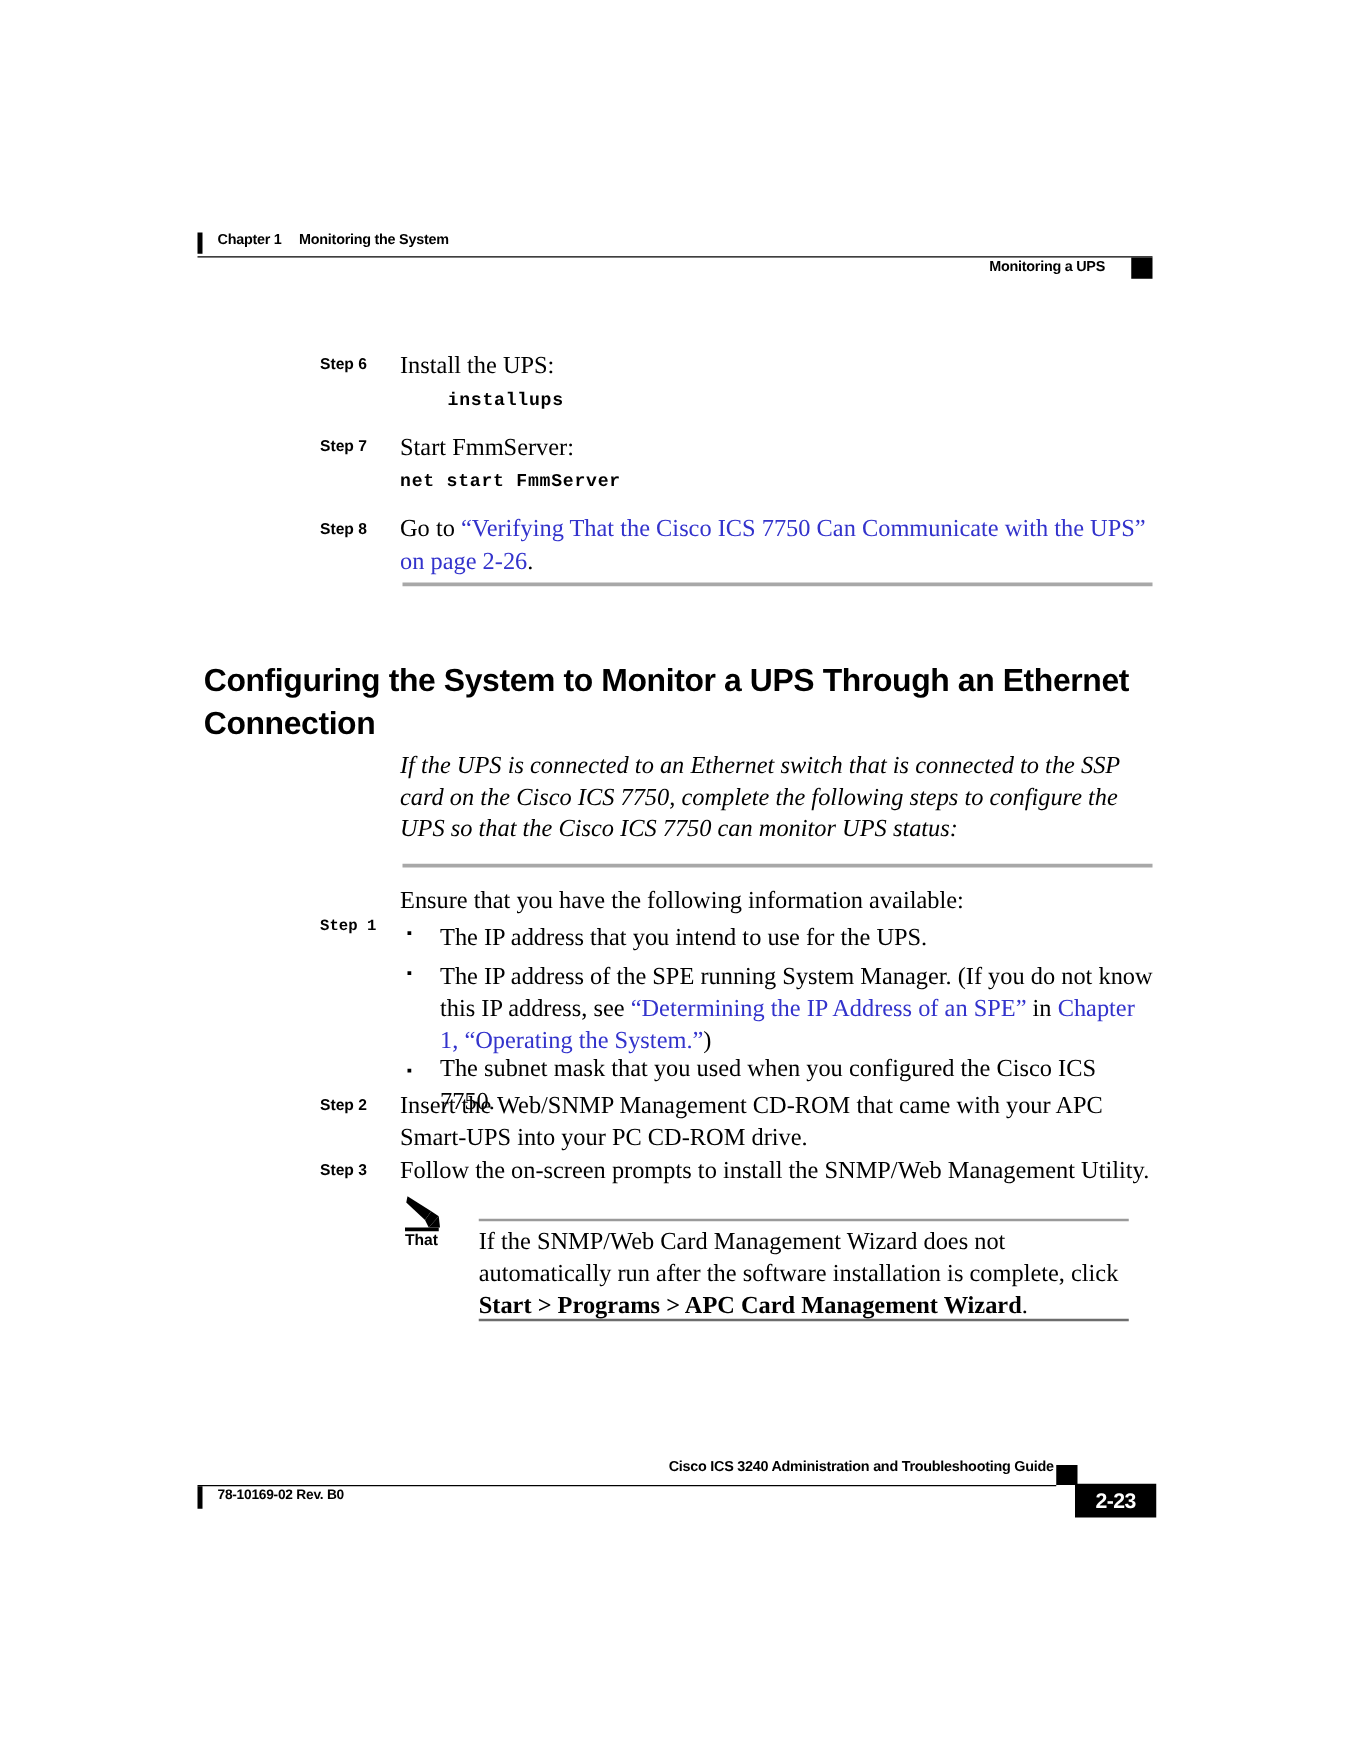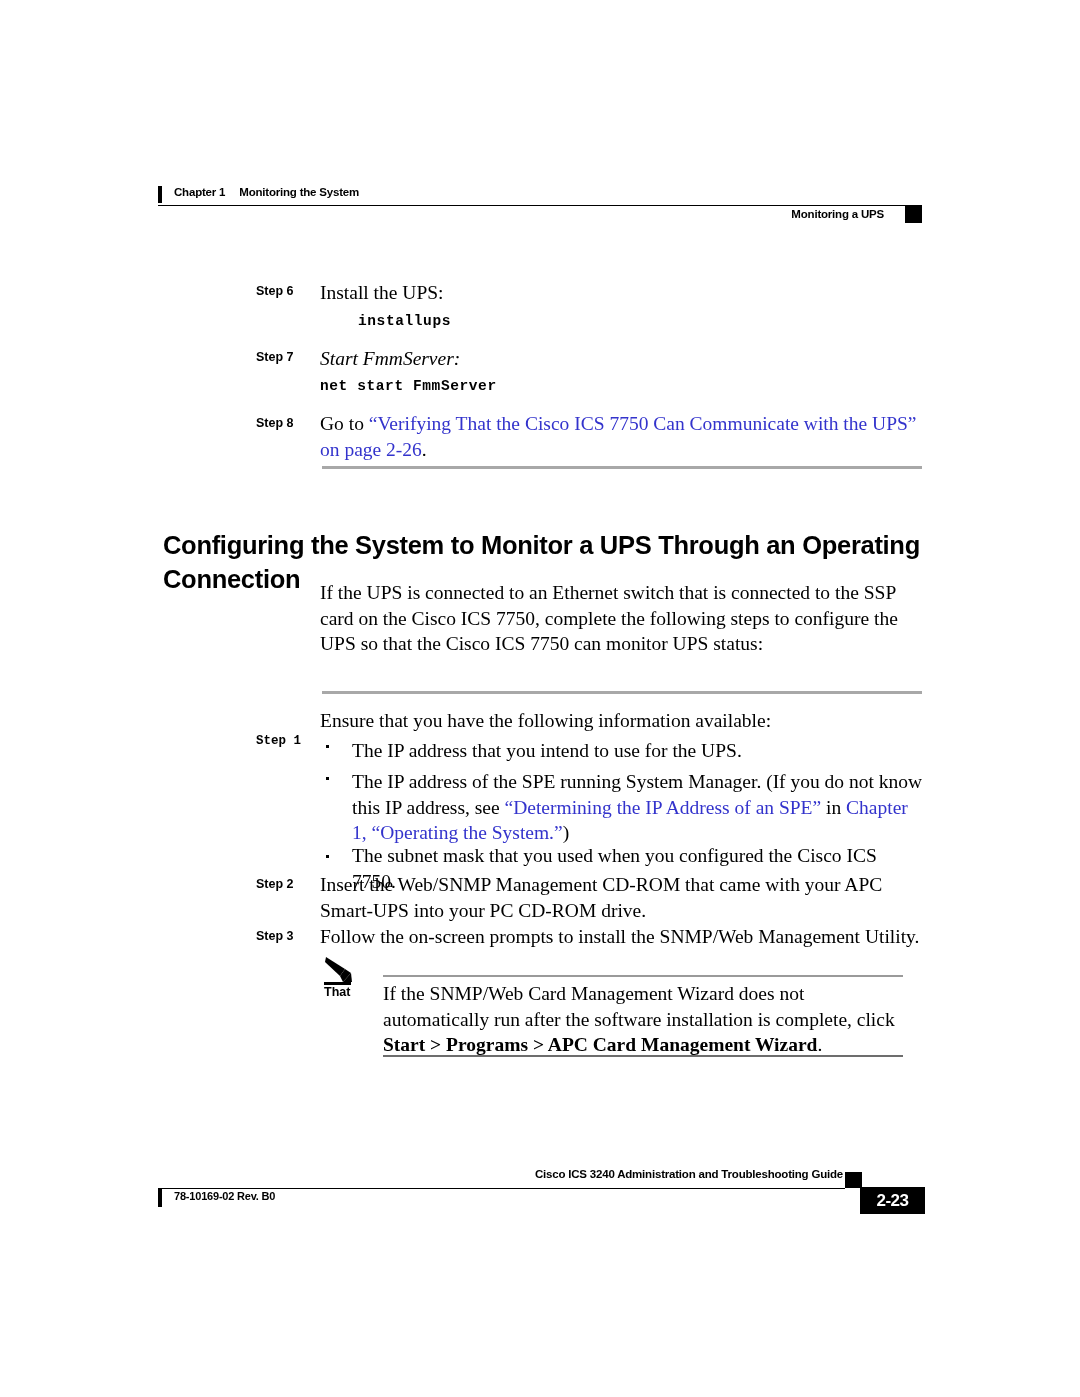--- a/index.html
+++ b/index.html
@@ -174,34 +174,34 @@
   <div class="body-col">
 
     <div class="steprow">
       <div class="step-label" style="top:284px;">Step 6</div>
       <div class="step-text" style="top:280px;">Install the UPS:</div>
       <div class="code" style="top:313px;margin-left:38px;">installups</div>
     </div>
 
     <div class="steprow">
       <div class="step-label" style="top:350px;">Step 7</div>
-      <div class="step-text" style="top:346px;font-style:italic;">Start FmmServer:</div>
+      <div class="step-text" style="top:346px;">Start FmmServer:</div>
       <div class="code" style="top:378px;">net start FmmServer</div>
     </div>
 
     <div class="steprow">
       <div class="step-label" style="top:416px;">Step 8</div>
       <div class="step-text" style="top:411px;"><span>Go to </span><span class="lnk">“Verifying That the Cisco ICS 7750 Can Communicate with the UPS” on page 2-26</span><span>.</span></div>
     </div>
 
     <div class="grayrule" style="top:466px;"></div>
 
-    <div class="sect-head" style="top:528px;">Configuring the System to Monitor a UPS Through an Operating Connection</div>
-
-    <div class="para" style="top:580px;">If the UPS is connected to an Ethernet switch that is connected to the SSP card on the Cisco ICS 7750, complete the following steps to configure the UPS so that the Cisco ICS 7750 can monitor UPS status:</div>
+    <div class="sect-head" style="top:528px;">Configuring the System to Monitor a UPS Through an Ethernet Connection</div>
+
+    <div class="para" style="top:600px;font-style:italic;">If the UPS is connected to an Ethernet switch that is connected to the SSP card on the Cisco ICS 7750, complete the following steps to configure the UPS so that the Cisco ICS 7750 can monitor UPS status:</div>
 
     <div class="grayrule" style="top:691px;"></div>
 
     <div class="steprow">
       <div class="step-label" style="top:734px;font-family:Liberation Mono, monospace;">Step 1</div>
       <div class="step-text" style="top:708px;">Ensure that you have the following information available:</div>
     </div>
 
     <div class="bullet" style="top:0px;">
       <div class="dot" style="top:745px;"></div>

